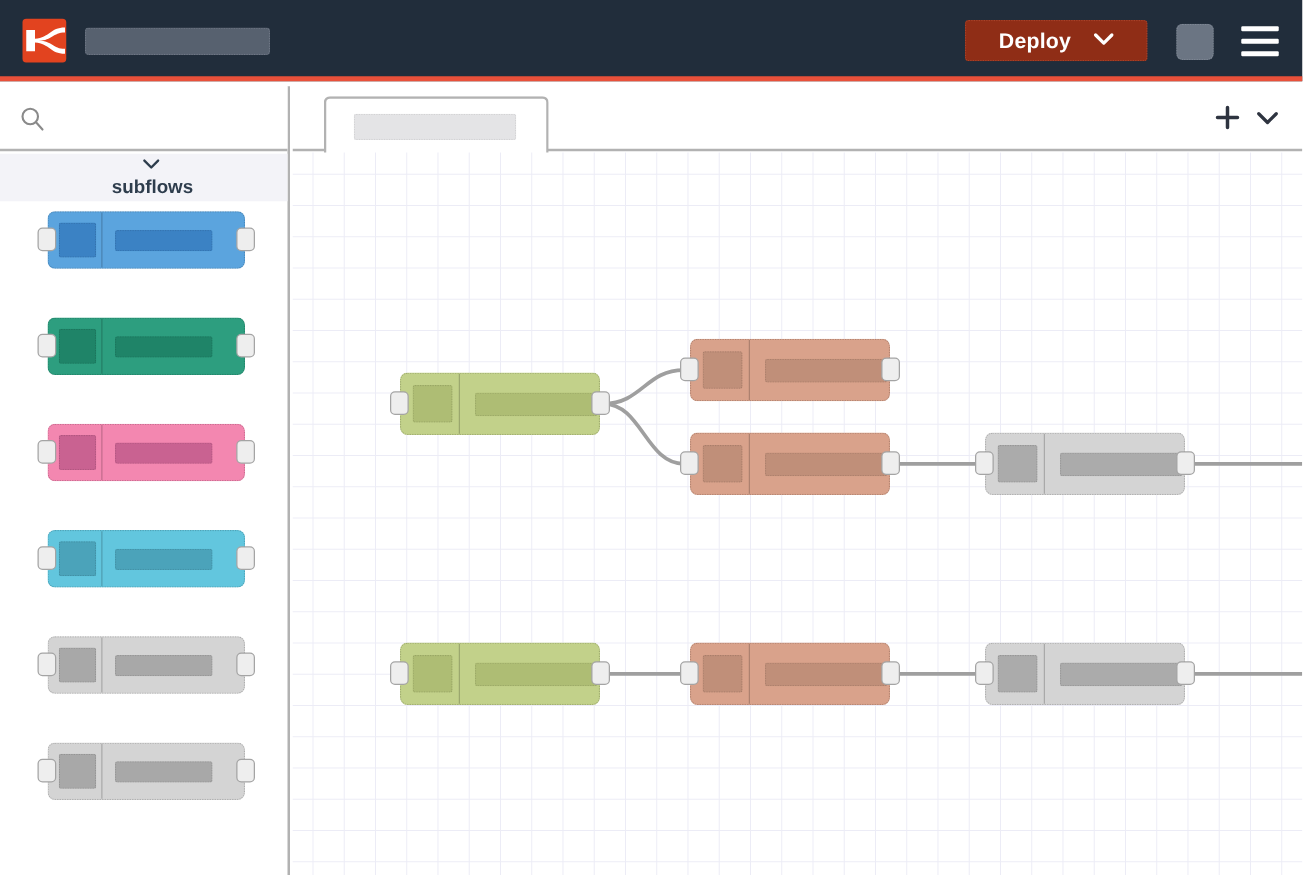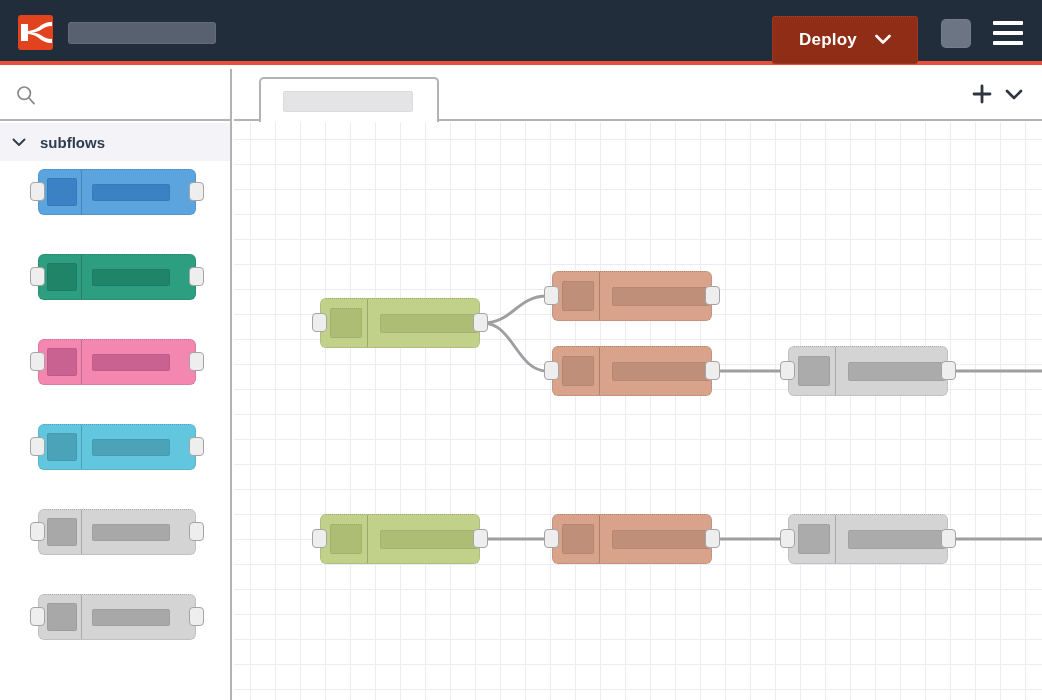--- a/index.html
+++ b/index.html
@@ -33,21 +33,21 @@
   #logo-mark svg { display: block; }
   #title-placeholder {
     position: absolute; left: 68px; top: 22px;
     width: 148px; height: 22px;
     background: #57616f;
     border-radius: 3px;
     border: 1px dotted #6f7785;
   }
   #deploy-button {
     position: absolute; left: 772px; top: 16px;
-    width: 146px; height: 48px;
+    width: 146px; height: 33px;
     background: #8f2d16;
     border: 1px dotted #a8432a;
     border-radius: 3px;
     color: #ffffff;
     cursor: pointer;
     display: flex;
     align-items: center;
     justify-content: center;
     padding: 0 10px;
   }
@@ -98,20 +98,21 @@
     position: absolute; left: 16px; top: 16px;
     cursor: text;
   }
   #category-subflows {
     position: absolute; left: 0; top: 54px;
     width: 230px; height: 38px;
     background: #f3f3f8;
     display: flex;
     align-items: center;
     cursor: pointer;
+    flex-direction: column;
   }
   #category-chevron {
     margin-left: 12px;
     display: block;
   }
   #category-label {
     margin-left: 14px;
     font-size: 15px;
     font-weight: bold;
     color: #2e3d4d;

